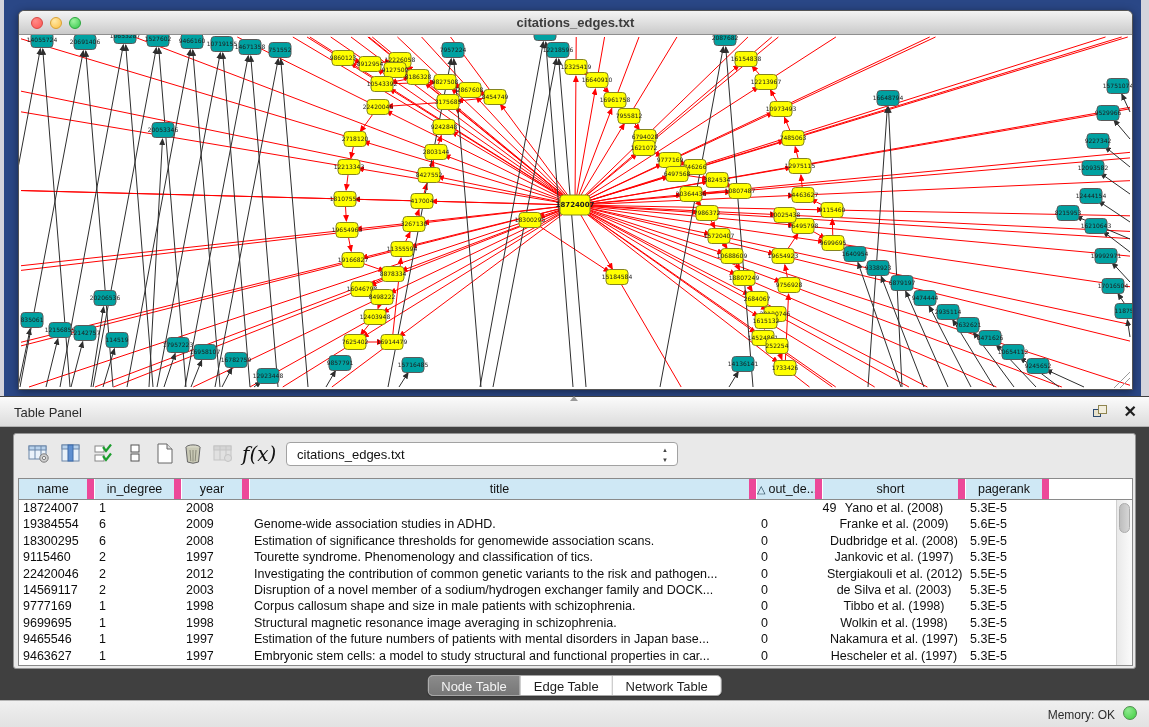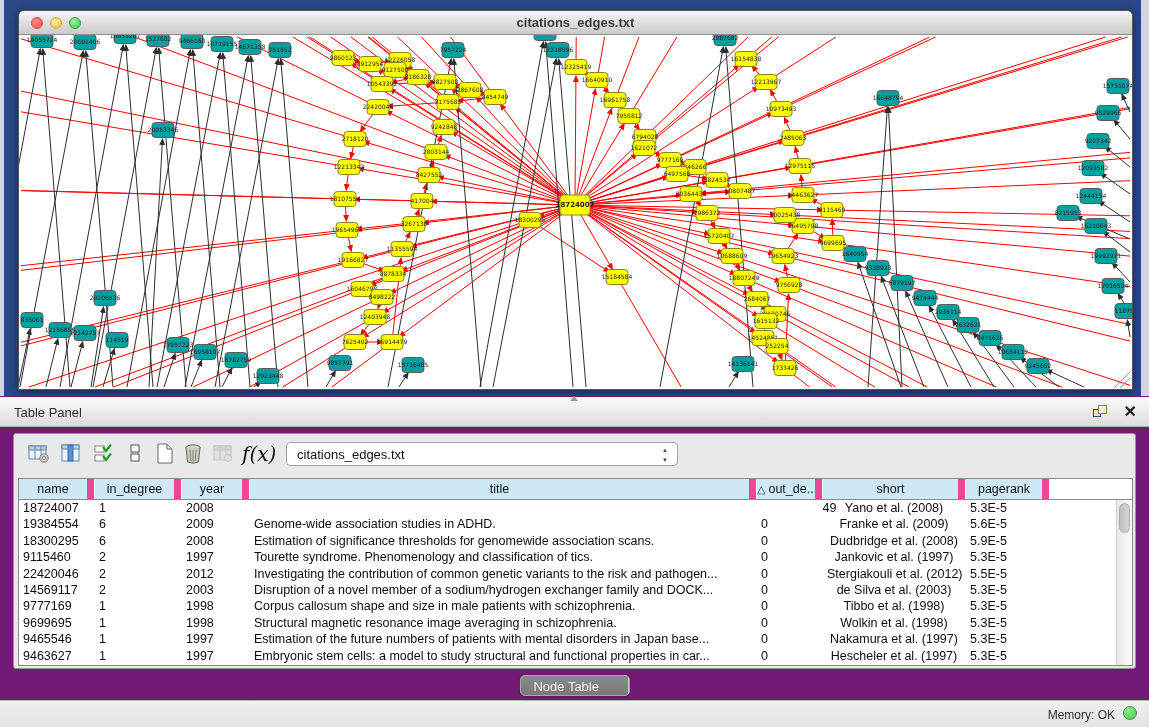--- a/index.html
+++ b/index.html
@@ -24,21 +24,21 @@
   .er { stroke:#ff0000; stroke-width:1; }
   .eb { stroke:#2e2e2e; stroke-width:1; }
   .nrect { stroke-width:1; }
   .nrect.y { fill:#ffff00; stroke:#85851f; }
   .nrect.t { fill:#00a1a1; stroke:#5a5a5a; }
   .nl { font-family:"DejaVu Sans",sans-serif; font-size:6px; fill:#1c1c1c; text-anchor:middle; }
   .nl.hub { font-size:7px; font-weight:bold; }
   .grip { stroke:#9a9a9a; stroke-width:1; }
 
   
-  #lower { position:absolute; left:0; top:396px; width:1149px; height:331px; background:#701a75; }
+  #lower { position:absolute; left:0; top:396px; width:1149px; height:331px; background:#404040; }
   #panel-header { position:absolute; left:0; top:1px; width:100%; height:30px;
                   background:linear-gradient(#fbfbfb,#dcdcdc); border-bottom:1px solid #b2b2b2; }
   #splitter-handle { position:absolute; left:570px; top:-1px; width:0; height:0;
                      border-left:4px solid transparent; border-right:4px solid transparent; border-bottom:5px solid #9a9a9a; }
   #panel-title { position:absolute; left:14px; top:8px; font-size:13px; color:#2b2b2b; }
   #float-btn { position:absolute; right:40px; top:7px; width:16px; height:16px; cursor:pointer; }
   #float-btn .sq1 { position:absolute; left:0; top:5px; width:8px; height:8px; border:1px solid #2c4a6e; background:#e8e2cc; }
   #float-btn .sq2 { position:absolute; left:5px; top:1px; width:9px; height:9px; border:1px solid #8f854f; background:#f2eedd; }
   #close-btn { position:absolute; right:12px; top:5px; font-size:16px; font-weight:bold; color:#1e1e1e; cursor:pointer; }
 
@@ -64,21 +64,21 @@
   .tr { position:relative; height:16.4px; width:100%; cursor:default; }
   .td { position:absolute; top:0; height:16.4px; font-size:12.5px; color:#0d0d0d; line-height:16px;
         white-space:nowrap; overflow:hidden; padding:0 4px; }
   #vscroll { position:absolute; right:0; top:21px; bottom:0; width:16px; background:linear-gradient(90deg,#e9e9e9,#fbfbfb); border-left:1px solid #cfcfcf; }
   #vthumb { position:absolute; left:2px; top:3px; width:11px; height:30px; background:linear-gradient(90deg,#bdbdbd,#d6d6d6); border:1px solid #ababab; border-radius:6px; }
 
   
   #tabsrow { position:absolute; left:0; top:277px; width:100%; height:26px; }
   #seg { position:absolute; left:50%; transform:translateX(-50%); top:2px; height:21px; display:flex;
          border:1px solid #a6a6a6; border-radius:5px; overflow:hidden; background:#fff;
-         box-shadow:0 1px 1px rgba(0,0,0,.15);flex-direction:column; }
+         box-shadow:0 1px 1px rgba(0,0,0,.15); }
   .seg-item { font-size:13px; line-height:21px; padding:0 13px; color:#1d1d1d; cursor:pointer; border-right:1px solid #bdbdbd; }
   .seg-item:last-child { border-right:none; }
   .seg-item.active { background:linear-gradient(#8b8b8b,#777); color:#f4f4f4; }
 
   
   #statusbar { position:absolute; left:0; top:304px; width:100%; height:27px;
                background:linear-gradient(#f0f0f0,#e2e2e2); border-top:1px solid #b5b5b5; }
   #memory { position:absolute; right:34px; top:7px; font-size:12px; color:#2d2d2d; }
   #memdot { position:absolute; right:12px; top:5px; width:14px; height:14px; border-radius:50%;
             background:radial-gradient(circle at 35% 30%, #8fe98f, #3fcf3f); border:1px solid #4d8d4d; }

